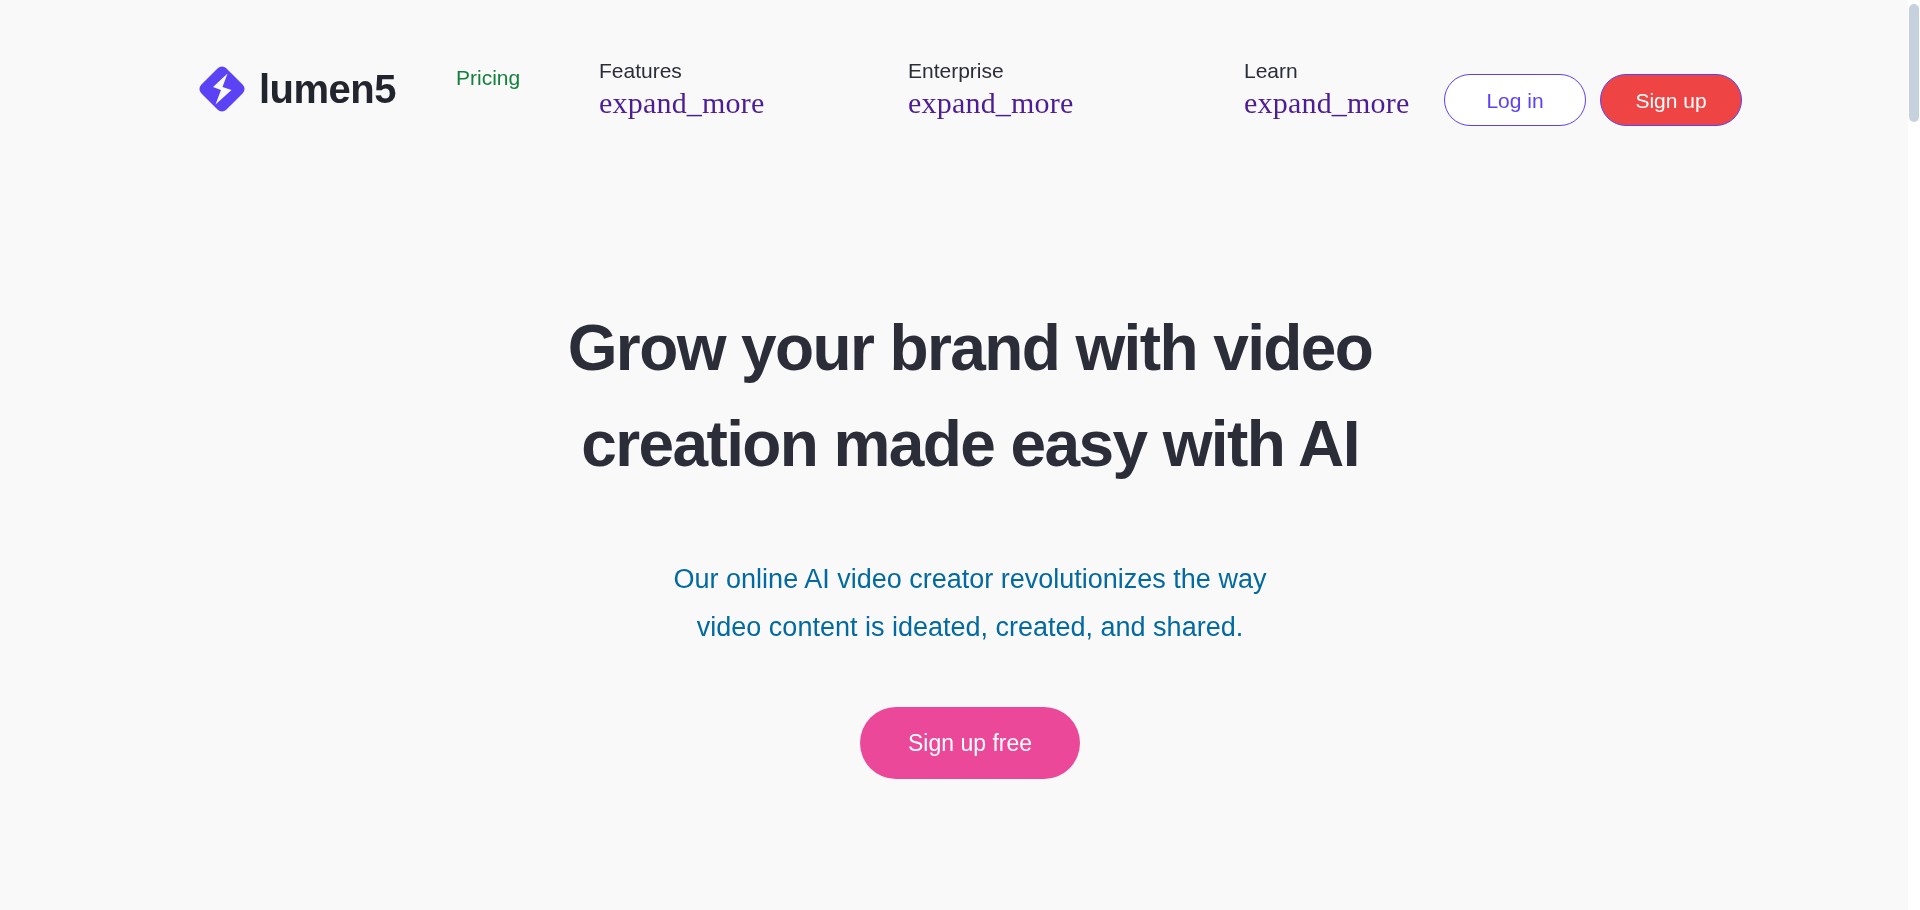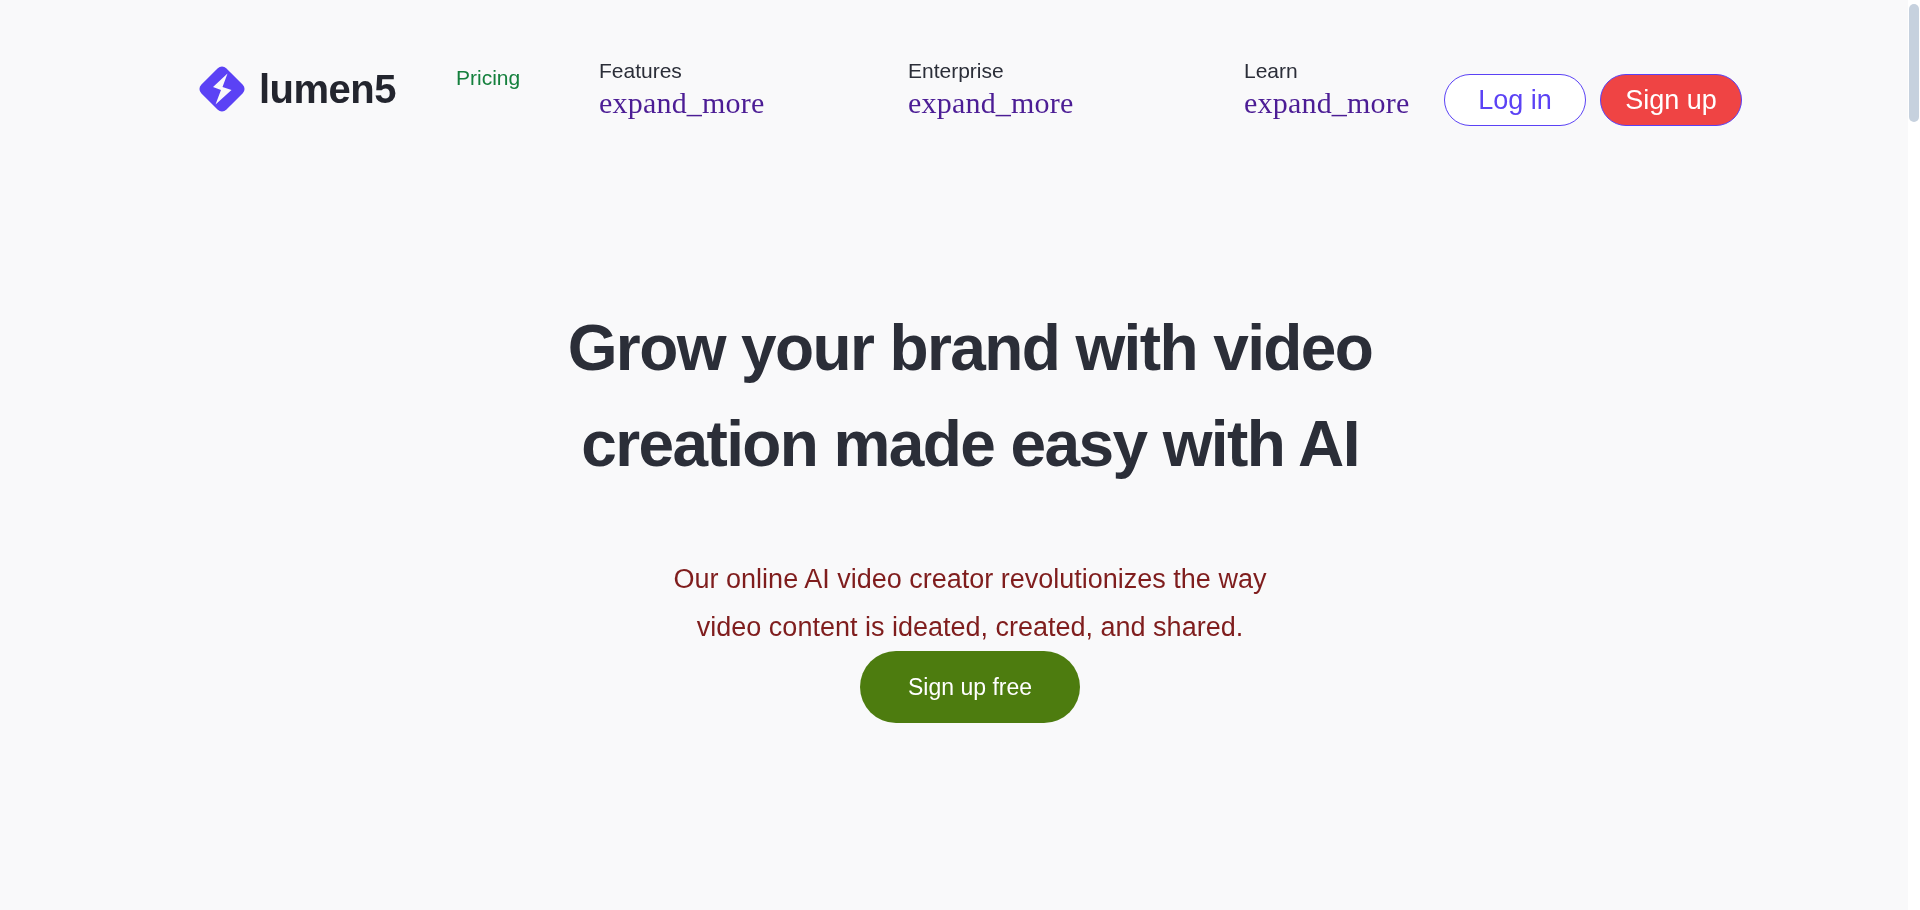--- a/index.html
+++ b/index.html
@@ -131,21 +131,21 @@
   .actions {
     position: absolute;
     right: 182px;
     top: 74px;
     display: flex;
     align-items: center;
     gap: 14px;
   }
   .btn {
     font-family: "Liberation Sans", sans-serif;
-    font-size: 27px;
+    font-size: 21px;
     border-radius: 999px;
     cursor: pointer;
     white-space: nowrap;
     display: inline-flex;
     align-items: center;
     justify-content: center;
     line-height: 1;
   }
   .btn-outline {
     width: 142px;
@@ -184,28 +184,29 @@
     line-height: 96px;
     letter-spacing: -1.6px;
     color: #2b2e38;
   }
   .hero-sub {
     margin-top: 63px;
     width: 820px;
     text-align: center;
     font-size: 27px;
     line-height: 48px;
-    color: #7f1d1d;
+    color: #0369a1;
     font-weight: 400;
   }
   .hero-cta {
+    margin-top: 56px;
     width: 220px;
     height: 72px;
     font-size: 23px;
-    background: #4d7c0f;
+    background: #ec4899;
     border: none;
     color: #ffffff;
     border-radius: 999px;
     font-family: "Liberation Sans", sans-serif;
     cursor: pointer;
     display: inline-flex;
     align-items: center;
     justify-content: center;
   }
 </style>

